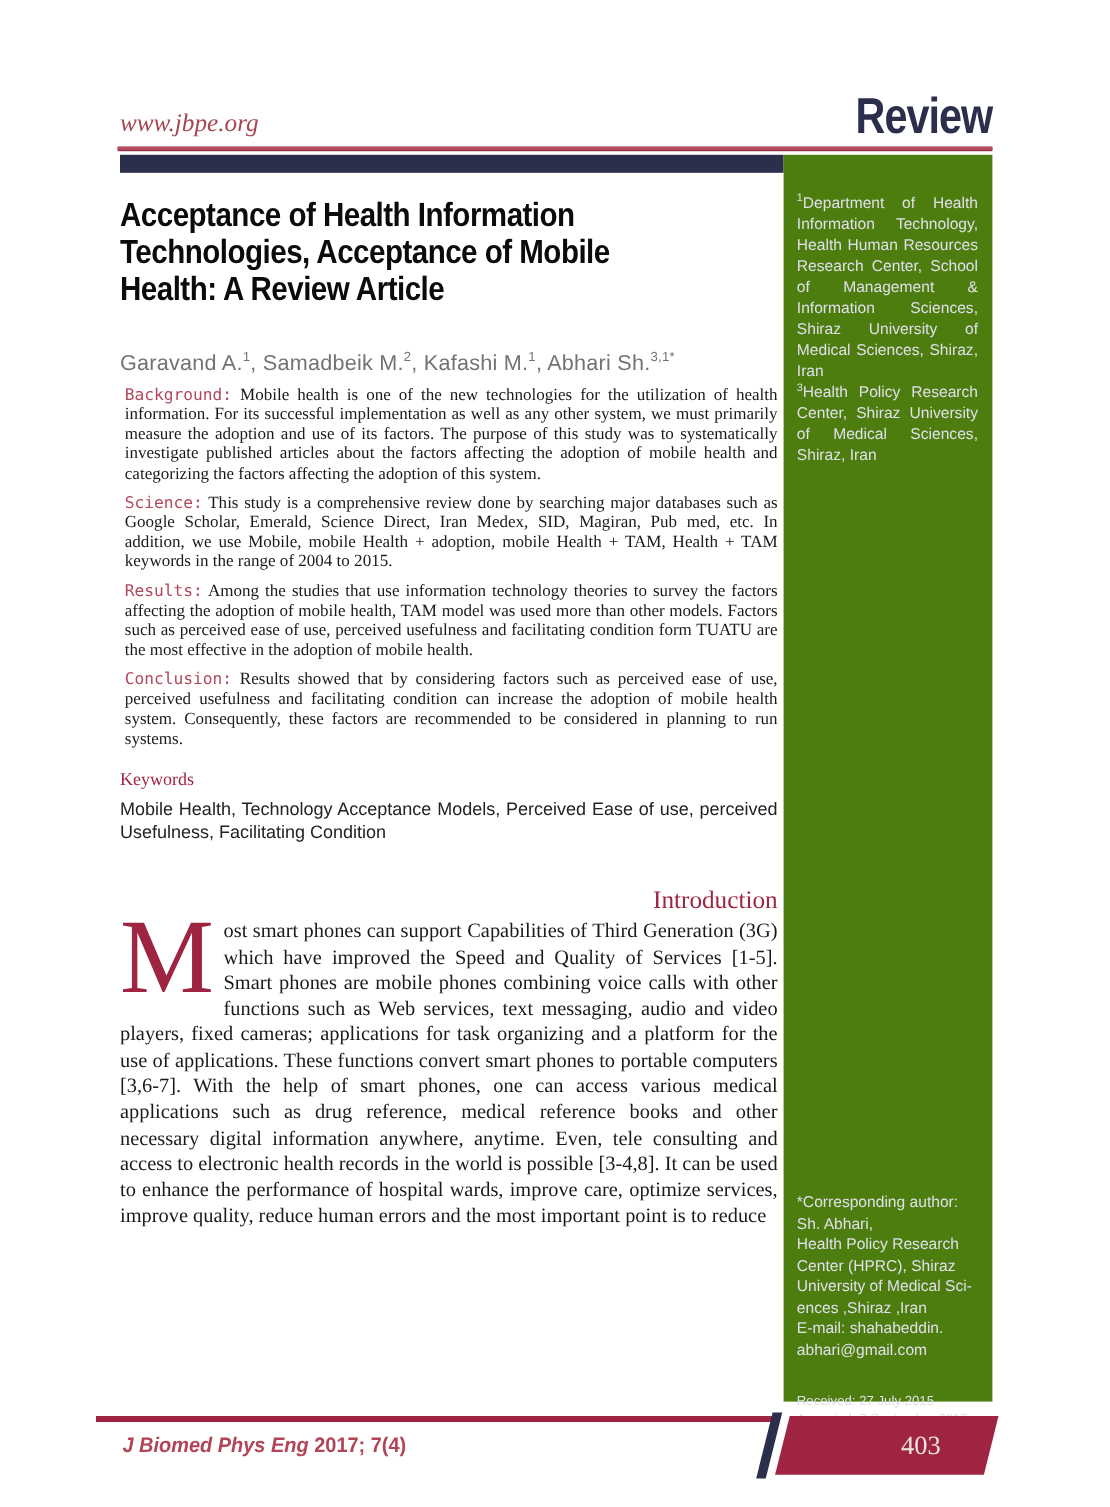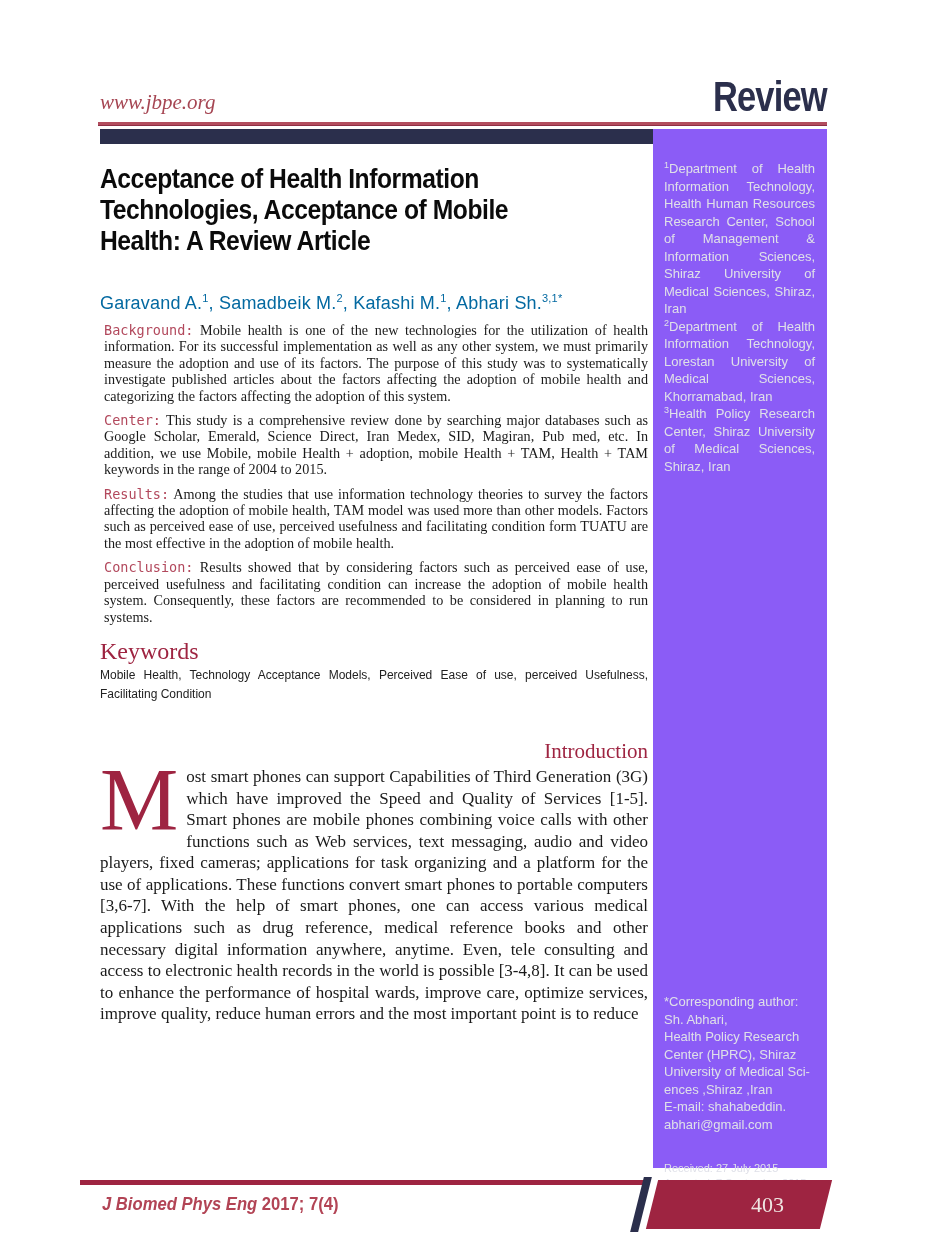--- a/index.html
+++ b/index.html
@@ -28,21 +28,21 @@
     position:absolute;left:98px;top:122px;width:729px;height:3px;
     background:#b24d5e;box-shadow:0 1px 0 #8f2f45;
   }
   .header-bar{
     position:absolute;left:100px;top:129px;width:553px;height:15px;
     background:#2b2f4c;
   }
   
   .sidebar{
     position:absolute;left:653px;top:129px;width:174px;height:1039px;
-    background:#8b5cf6;color:#dfe0e8;
+    background:#4d7c0f;color:#dfe0e8;
   }
   .affiliations{
     position:absolute;top:31px;left:11px;width:151px;
     font-size:13px;line-height:17.5px;text-align:justify;
     hyphens:auto;-webkit-hyphens:auto;
   }
   .affiliation sup{font-size:9px;line-height:0;}
   .corresponding{
     position:absolute;top:864px;left:11px;width:153px;
     font-size:13px;line-height:17.5px;white-space:pre-line;
@@ -55,43 +55,43 @@
   .main{
     position:absolute;left:100px;top:163px;width:548px;color:#111111;
   }
   .title{line-height:31px;}
   .title-line{
     font-weight:700;font-size:28px;color:#0b0b0b;
     letter-spacing:-0.5px;white-space:nowrap;
     transform:scaleX(0.88);transform-origin:left center;
   }
   .authors{
-    margin-top:36px;font-size:18px;color:#0369a1;letter-spacing:0.2px;
+    margin-top:36px;font-size:18px;color:#737373;letter-spacing:0.2px;
   }
   .authors sup{font-size:11px;}
   .abstract-heading{
     margin-top:42px;
     font-family:"Liberation Serif",serif;font-size:21px;color:#9e2441;
     letter-spacing:0.5px;line-height:24px;
   }
   .abs-para{
     margin:8px 0 0 4px;
     font-family:"Liberation Serif",serif;font-size:14.2px;line-height:16.4px;
     text-align:justify;color:#1a1a1a;
   }
   .abs-label{
     font-family:"DejaVu Sans Mono","Liberation Mono",monospace;
     font-size:13.5px;color:#b2485c;
   }
   .keywords-heading{
     margin-top:14px;
-    font-family:"Liberation Serif",serif;font-size:24px;color:#9e2441;line-height:24px;
+    font-family:"Liberation Serif",serif;font-size:15px;color:#9e2441;line-height:24px;
   }
   .keywords-text{
-    margin-top:3px;font-size:12px;line-height:19.5px;color:#222222;text-align:justify;
+    margin-top:3px;font-size:15px;line-height:19.5px;color:#222222;text-align:justify;
   }
   .intro-heading{
     margin-top:34px;
     font-family:"Liberation Serif",serif;font-size:21px;color:#9e2441;line-height:24px;text-align:right;
   }
   .intro-para{
     margin-top:3px;
     font-family:"Liberation Serif",serif;font-size:17px;line-height:21.6px;
     text-align:justify;color:#1a1a1a;
   }
@@ -132,21 +132,20 @@
 <div class="page">
 
   <a class="site-url" href="#">www.jbpe.org</a>
   <div class="review-label">Review</div>
   <div class="header-rule"></div>
   <div class="header-bar"></div>
 
   <div class="sidebar">
     <div class="affiliations" id="affiliations">
         <div class="affiliation"><sup>1</sup>Department of Health Information Technology, Health Human Resources Research Center, School of Management &amp; Information Sciences, Shiraz University of Medical Sciences, Shiraz, Iran</div>
-        <div class="affiliation"><sup>2</sup>Department of Health Information Technology, Lorestan University of Medical Sciences, Khorramabad, Iran</div>
         <div class="affiliation"><sup>3</sup>Health Policy Research Center, Shiraz University of Medical Sciences, Shiraz, Iran</div>
       </div>
     <div class="corresponding" id="corresponding">*Corresponding author:
 Sh. Abhari,
 Health Policy Research
 Center (HPRC), Shiraz
 University of Medical Sci-
 ences ,Shiraz ,Iran
 E-mail: shahabeddin.
 abhari@gmail.com</div>
@@ -160,21 +159,21 @@
     <div class="title" id="title">
         <div class="title-line">Acceptance of Health Information</div>
         <div class="title-line">Technologies, Acceptance of Mobile</div>
         <div class="title-line">Health: A Review Article</div>
       </div>
 
     <div class="authors" id="authors"><span>Garavand A.<sup>1</sup></span>, <span>Samadbeik M.<sup>2</sup></span>, <span>Kafashi M.<sup>1</sup></span>, <span>Abhari Sh.<sup>3,1*</sup></span></div>
 
     <div id="abstract-sections">
         <div class="abs-para"><span class="abs-label">Background:</span> Mobile health is one of the new technologies for the utilization of health information. For its successful implementation as well as any other system, we must primarily measure the adoption and use of its factors. The purpose of this study was to systematically investigate published articles about the factors affecting the adoption of mobile health and categorizing the factors affecting the adoption of this system.</div>
-        <div class="abs-para"><span class="abs-label">Center:</span> This study is a comprehensive review done by searching major databases such as Google Scholar, Emerald, Science Direct, Iran Medex, SID, Magiran, Pub med, etc. In addition, we use Mobile, mobile Health + adoption, mobile Health + TAM, Health + TAM keywords in the range of 2004 to 2015.</div>
+        <div class="abs-para"><span class="abs-label">Science:</span> This study is a comprehensive review done by searching major databases such as Google Scholar, Emerald, Science Direct, Iran Medex, SID, Magiran, Pub med, etc. In addition, we use Mobile, mobile Health + adoption, mobile Health + TAM, Health + TAM keywords in the range of 2004 to 2015.</div>
         <div class="abs-para"><span class="abs-label">Results:</span> Among the studies that use information technology theories to survey the factors affecting the adoption of mobile health, TAM model was used more than other models. Factors such as perceived ease of use, perceived usefulness and facilitating condition form TUATU are the most effective in the adoption of mobile health.</div>
         <div class="abs-para"><span class="abs-label">Conclusion:</span> Results showed that by considering factors such as perceived ease of use, perceived usefulness and facilitating condition can increase the adoption of mobile health system. Consequently, these factors are recommended to be considered in planning to run systems.</div>
       </div>
 
     <div class="keywords-heading">Keywords</div>
     <div class="keywords-text">Mobile Health, Technology Acceptance Models, Perceived Ease of use, perceived Usefulness, Facilitating Condition</div>
 
     <div class="intro-heading">Introduction</div>
     <div class="intro-para">
       <span class="dropcap">M</span><span>ost smart phones can support Capabilities of Third Generation (3G) which have improved the Speed and Quality of Services [1-5]. Smart phones are mobile phones combining voice calls with other functions such as Web services, text messaging, audio and video players, fixed cameras; applications for task organizing and a platform for the use of applications. These functions convert smart phones to portable computers [3,6-7]. With the help of smart phones, one can access various medical applications such as drug reference, medical reference books and other necessary digital information anywhere, anytime. Even, tele consulting and access to electronic health records in the world is possible [3-4,8]. It can be used to enhance the performance of hospital wards, improve care, optimize services, improve quality, reduce human errors and the most important point is to reduce</span>

